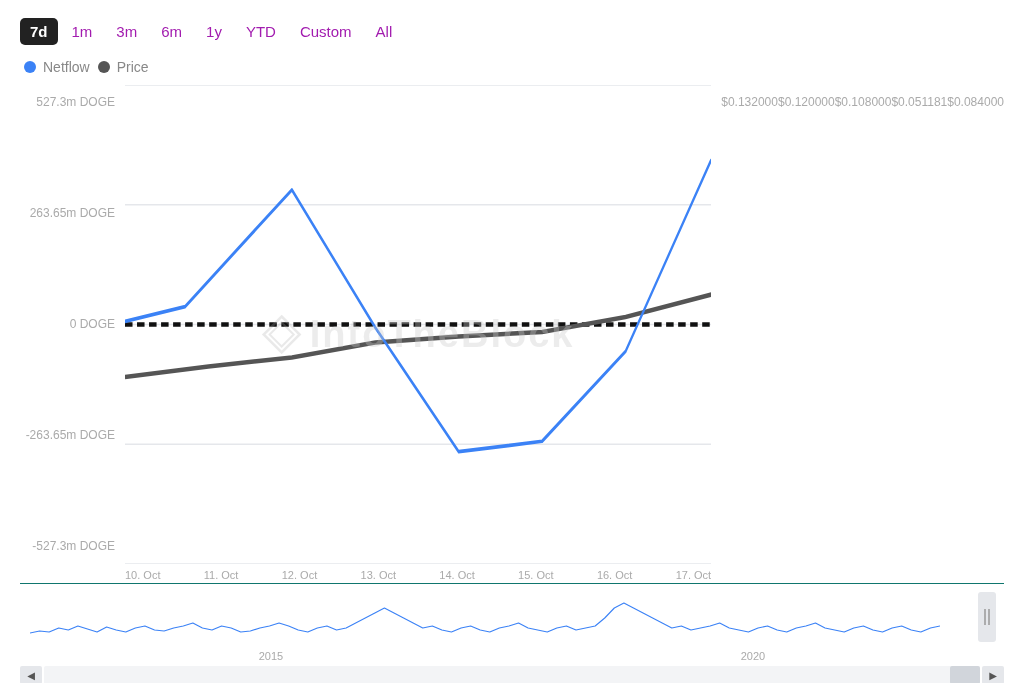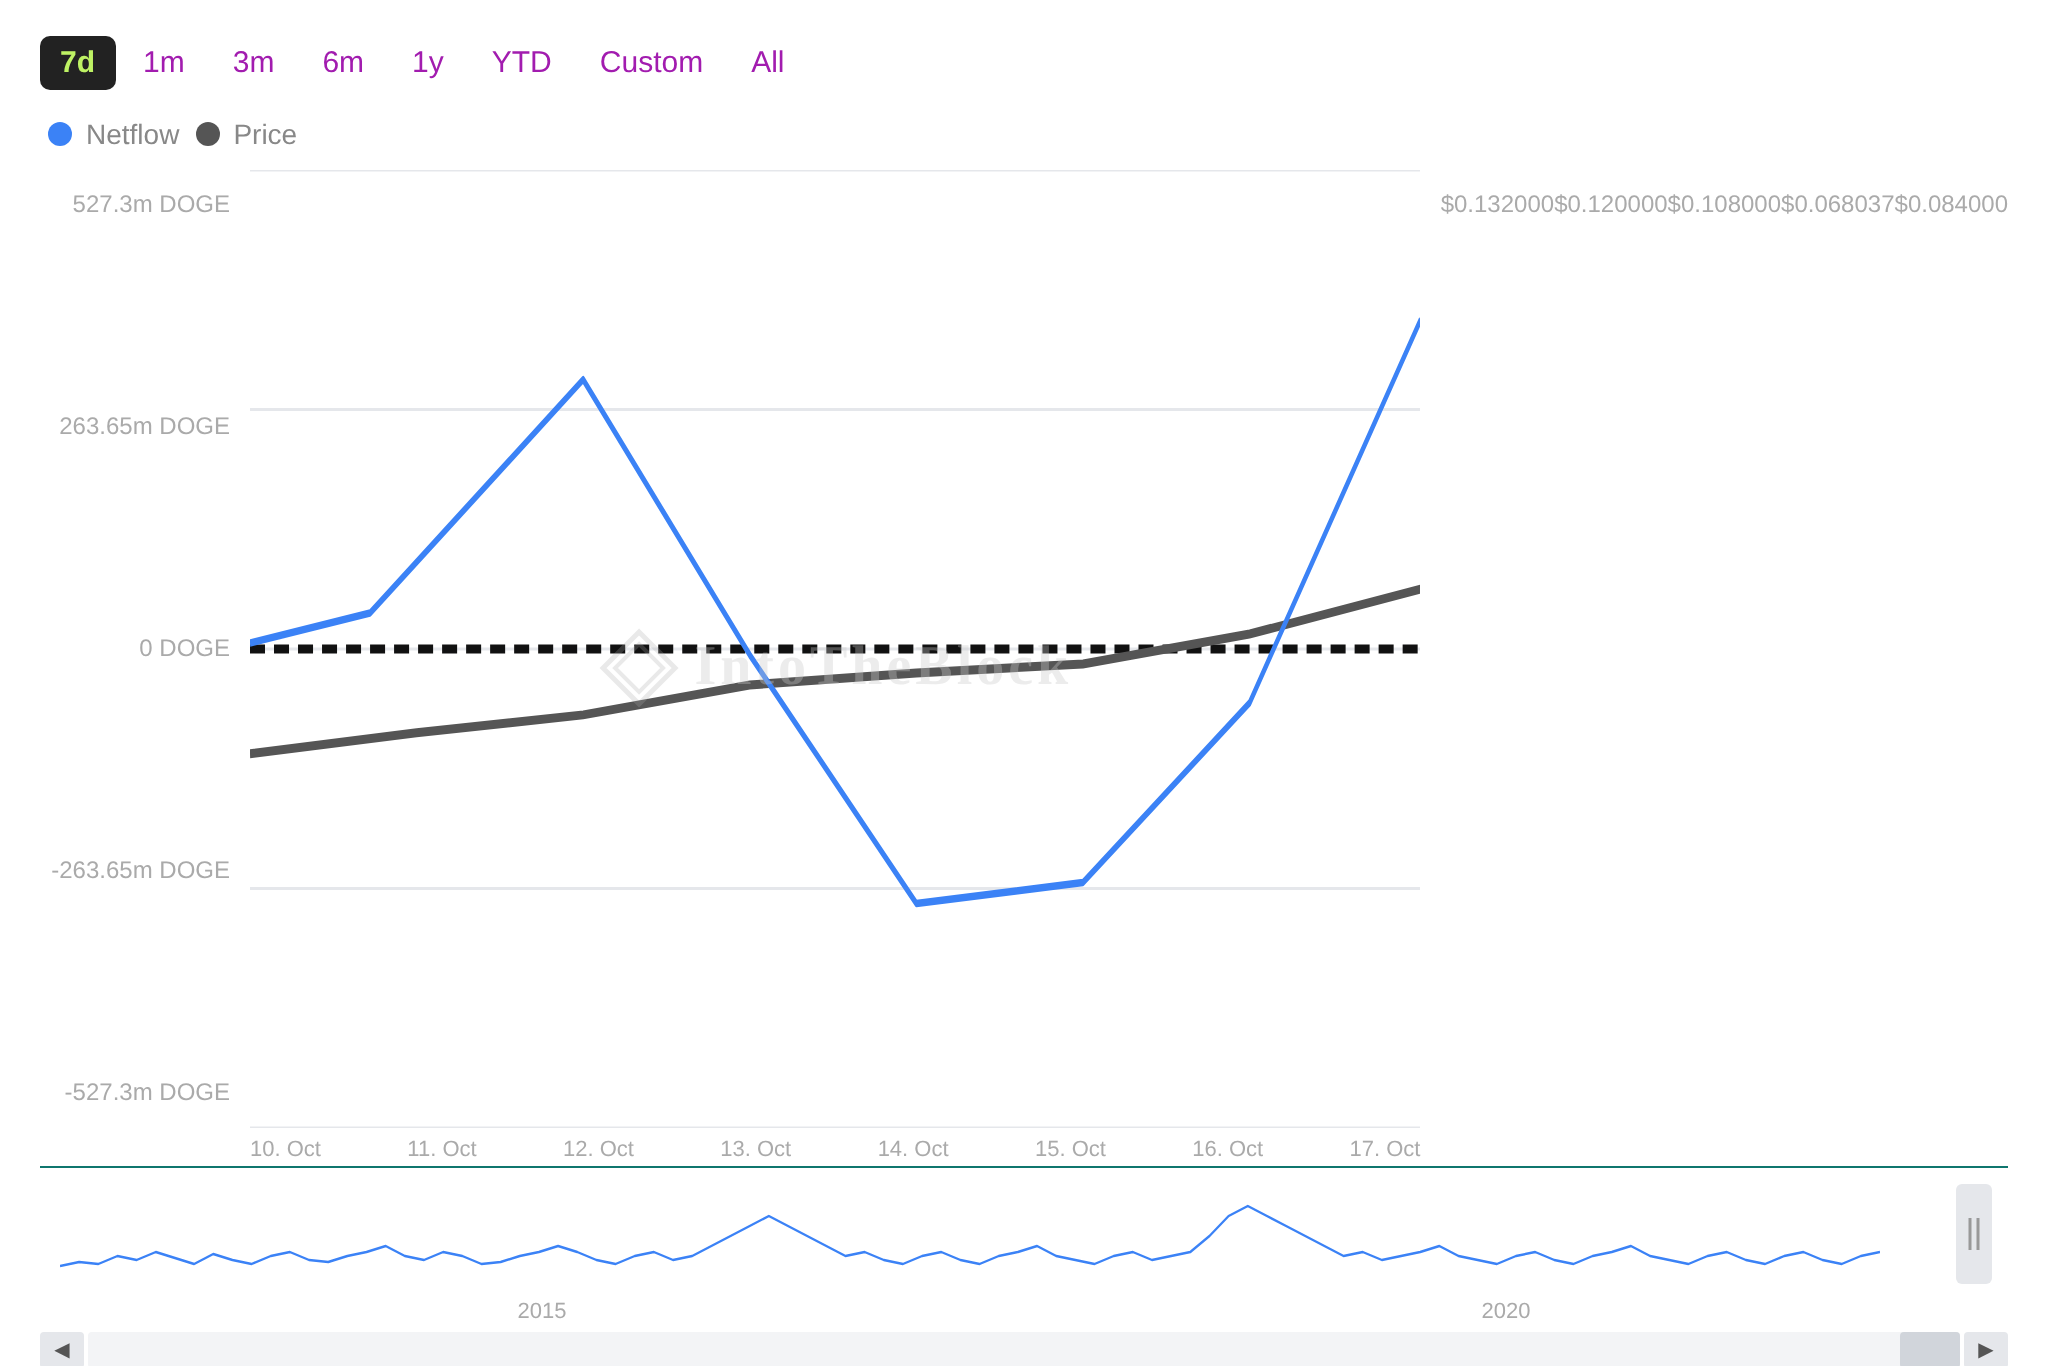--- a/index.html
+++ b/index.html
@@ -29,21 +29,21 @@
       padding: 5px 10px;
       border: none;
       background: none;
       cursor: pointer;
       font-size: 15px;
       color: #a21caf;
       border-radius: 4px;
     }
     .time-btn.active {
       background: #222;
-      color: #bef264;
+      color: #ffffff;
       border-radius: 5px;
       font-weight: 600;
     }
     
     .legend {
       display: flex;
       gap: 8px;
       align-items: center;
       margin-bottom: 10px;
       padding-left: 4px;
@@ -117,30 +117,29 @@
       font-size: 11px;
       color: #aaa;
       text-align: center;
     }
     
     .watermark {
       position: absolute;
       top: 50%;
       left: 50%;
       transform: translate(-50%, -50%);
-      font-size: 28px;
+      font-size: 38px;
       color: rgba(200,200,200,0.35);
       font-weight: 700;
       letter-spacing: 2px;
       pointer-events: none;
       white-space: nowrap;
       display: flex;
       align-items: center;
       gap: 8px;
-      font-family: Liberation Serif, serif;
     }
     .watermark-logo {
       opacity: 0.25;
     }
 
     
     .mini-chart-section {
       border-top: 1px solid #0f766e;
       padding-top: 4px;
       position: relative;
@@ -284,21 +283,21 @@
           <span class="x-label">15. Oct</span>
           <span class="x-label">16. Oct</span>
           <span class="x-label">17. Oct</span>
         </div>
       </div>
 
       <div class="y-axis-right">
         <span class="y-label">$0.132000</span>
         <span class="y-label">$0.120000</span>
         <span class="y-label">$0.108000</span>
-        <span class="y-label">$0.068037</span>
+        <span class="y-label">$0.051181</span>
         <span class="y-label">$0.084000</span>
       </div>
     </div>
   </div>
 
   <div class="mini-chart-section">
     <div class="mini-chart-inner">
       
       <div class="mini-resize-handle">
         <svg width="10" height="20" viewBox="0 0 10 20">

